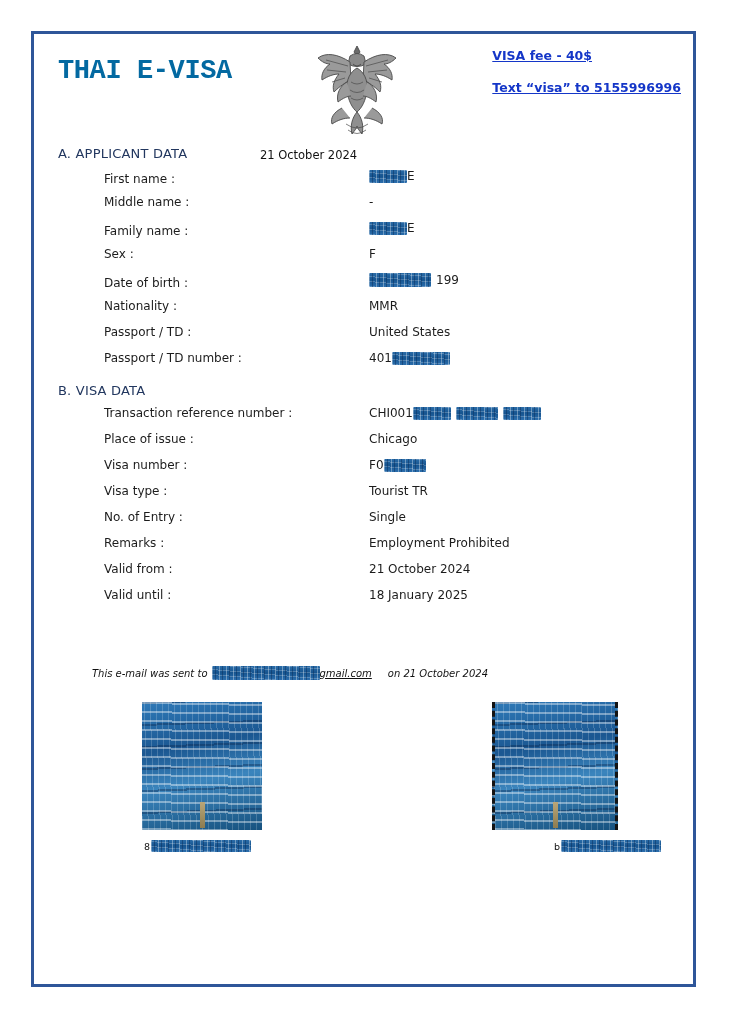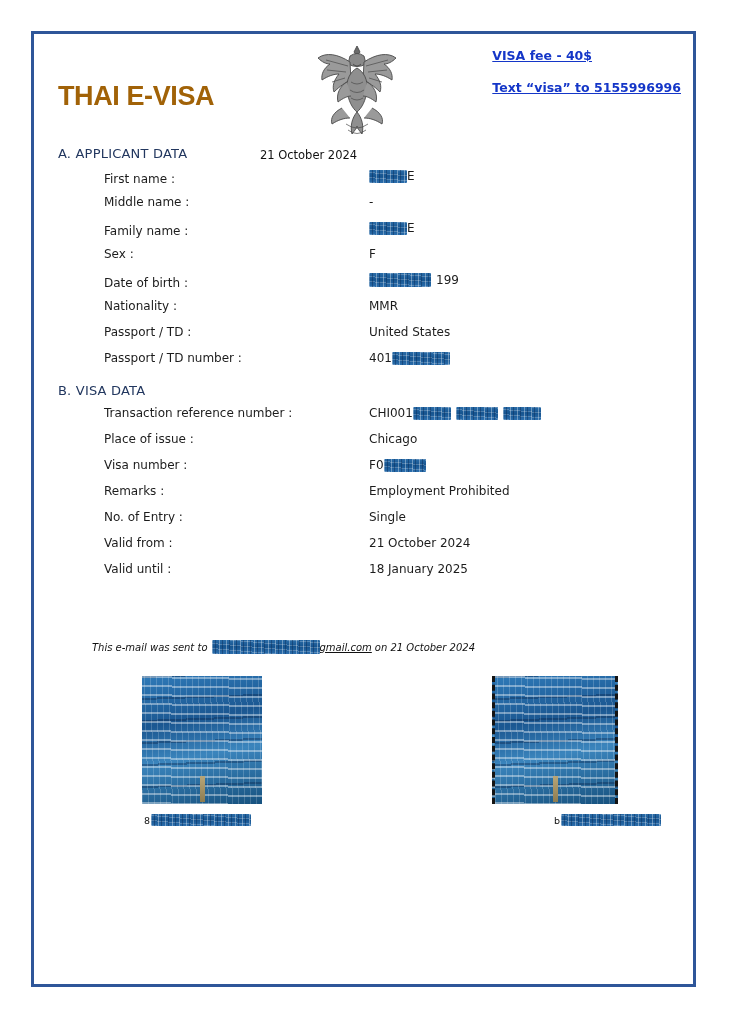--- a/index.html
+++ b/index.html
@@ -32,25 +32,24 @@
   .header {
     position: relative;
     height: 112px;
   }
   .brand-title {
     position: absolute;
     left: 24px;
     top: 22px;
     font-size: 27px;
     font-weight: bold;
-    color: #a16207;
+    color: #0369a1;
     letter-spacing: -0.4px;
     white-space: nowrap;
-    font-family: Liberation Sans, sans-serif;
-    margin-top: 25px;
+    font-family: Liberation Mono, monospace;
   }
 
   .emblem {
     position: absolute;
     left: 278px;
     top: 4px;
     width: 90px;
     height: 108px;
   }
   .emblem svg { display: block; }
@@ -144,21 +143,21 @@
     color: #111111;
     display: flex;
     align-items: center;
     white-space: nowrap;
   }
   .email-note .redact { margin: 0 0 0 4px; }
   .email-domain {
     text-decoration: underline;
     font-style: italic;
   }
-  .email-tail { margin-left: 3px; }
+  .email-tail { margin-left: 16px; }
 
   
   .thumbs {
     position: relative;
     margin-top: 22px;
     height: 185px;
   }
   .thumb { position: absolute; }
   .thumb-left  { left: 108px; top: 0; }
   .thumb-right { left: 458px; top: 0; }
@@ -349,29 +348,33 @@
       </li>
 
       <li class="field-row">
         <span class="field-label">Visa number :</span>
         <span class="field-value">
           <span>F0</span>
           <span class="redact" style="width:42px"></span>
         </span>
       </li>
 
+      <li class="field-row">
+        <span class="field-label">Visa type :</span>
+        <span class="field-value">Tourist  TR</span>
+      </li>
+
+      <li class="field-row">
+        <span class="field-label">No. of Entry :</span>
+        <span class="field-value">Single</span>
+      </li>
 
       <li class="field-row">
         <span class="field-label">Remarks :</span>
         <span class="field-value">Employment Prohibited</span>
-      </li>
-
-      <li class="field-row">
-        <span class="field-label">No. of Entry :</span>
-        <span class="field-value">Single</span>
       </li>
 
       <li class="field-row">
         <span class="field-label">Valid from :</span>
         <span class="field-value">21 October 2024</span>
       </li>
 
       <li class="field-row">
         <span class="field-label">Valid until :</span>
         <span class="field-value">18 January 2025</span>

